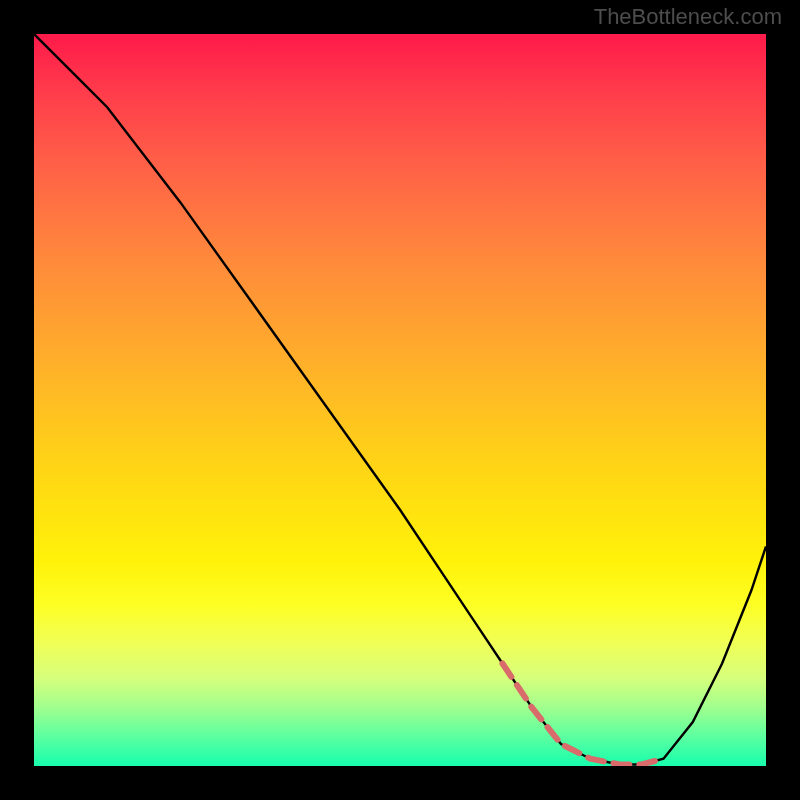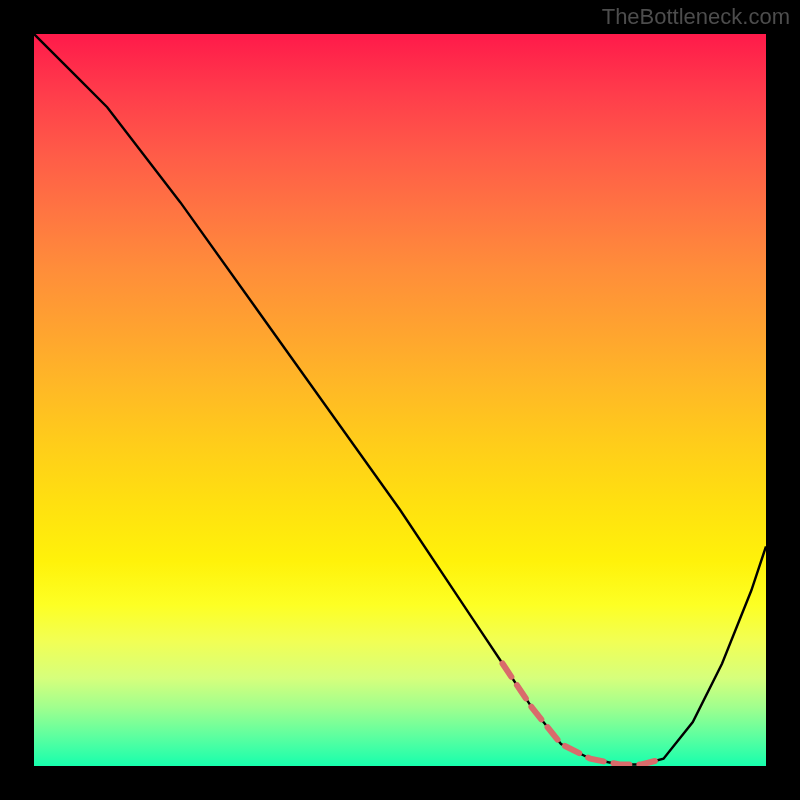--- a/index.html
+++ b/index.html
@@ -6,21 +6,21 @@
   body {
     width: 800px;
     height: 800px;
     background: #000;
     position: relative;
     font-family: Arial, sans-serif;
   }
   .watermark {
     position: absolute;
     top: 4px;
-    right: 10px;
+    right: 18px;
     color: #4d4d4d;
     font-size: 22px;
     font-weight: 500;
     z-index: 10;
   }
   .plot-area {
     position: absolute;
     left: 34px;
     top: 34px;
     width: 732px;

